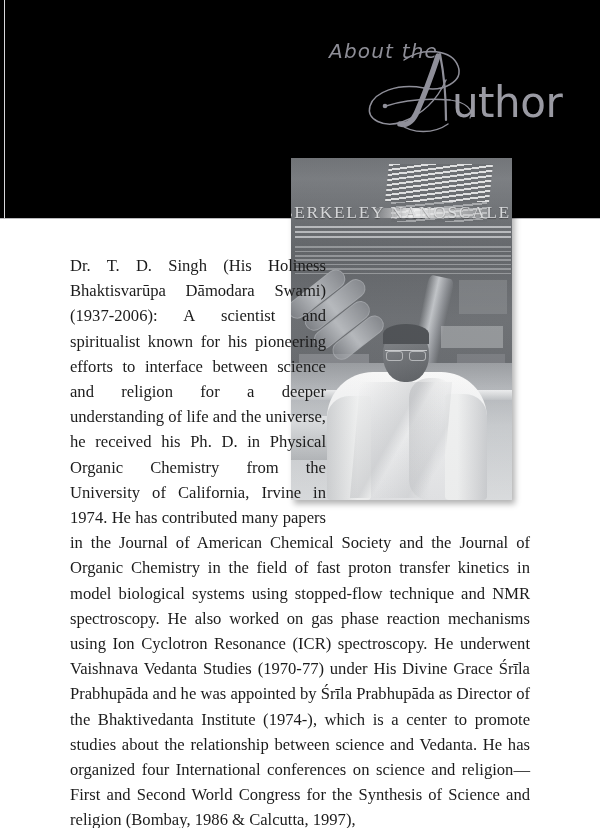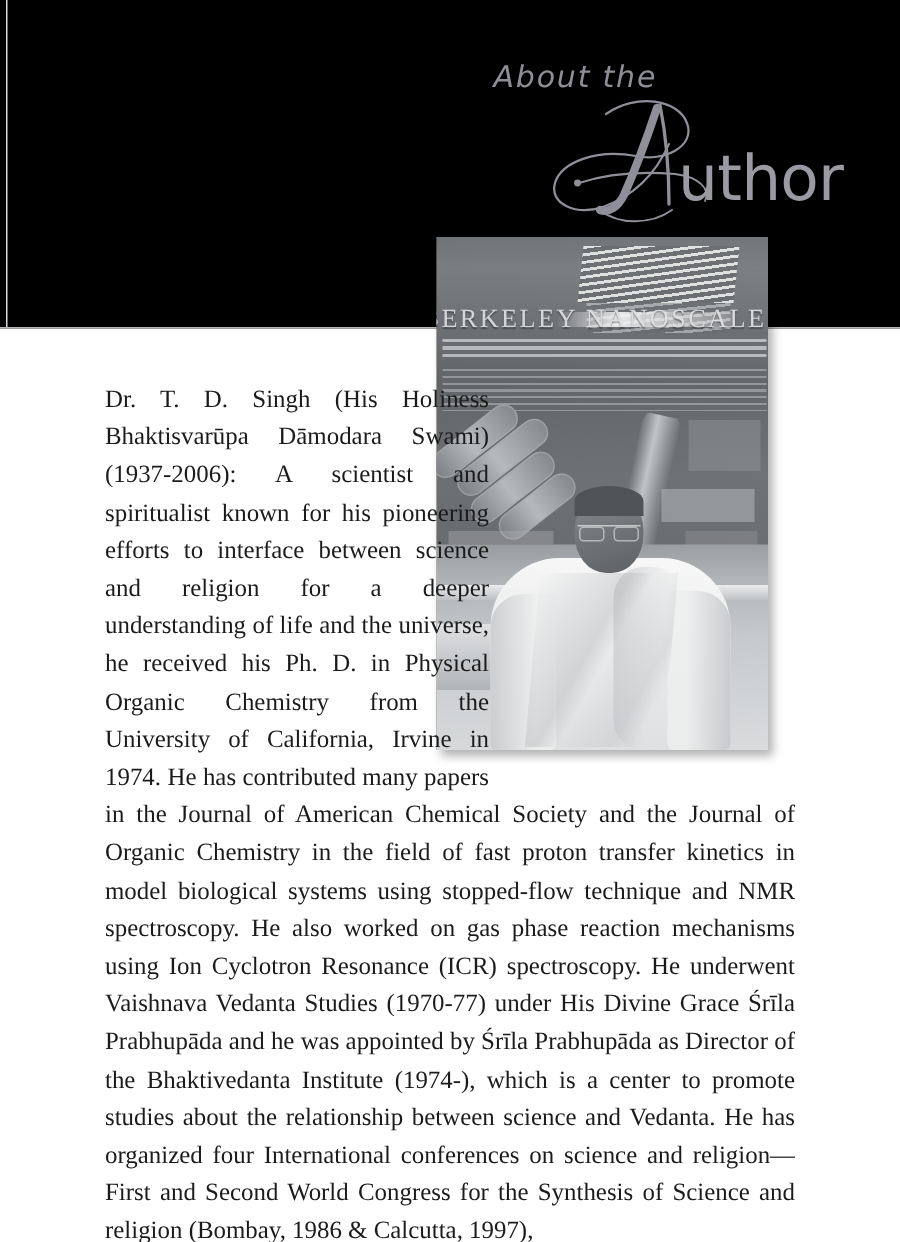--- a/index.html
+++ b/index.html
@@ -44,21 +44,21 @@
     font-style: italic;
     font-size: 20px;
     letter-spacing: 1.2px;
     color: #8e8e97;
     white-space: nowrap;
   }
 
   .author-wrap {
     position: absolute;
     left: 346px;
-    top: 60px;
+    top: 44px;
     width: 230px;
     height: 90px;
     text-align: right;
   }
   .author-swash {
     position: absolute;
     left: 0;
     top: 0;
     width: 150px;
     height: 90px;

